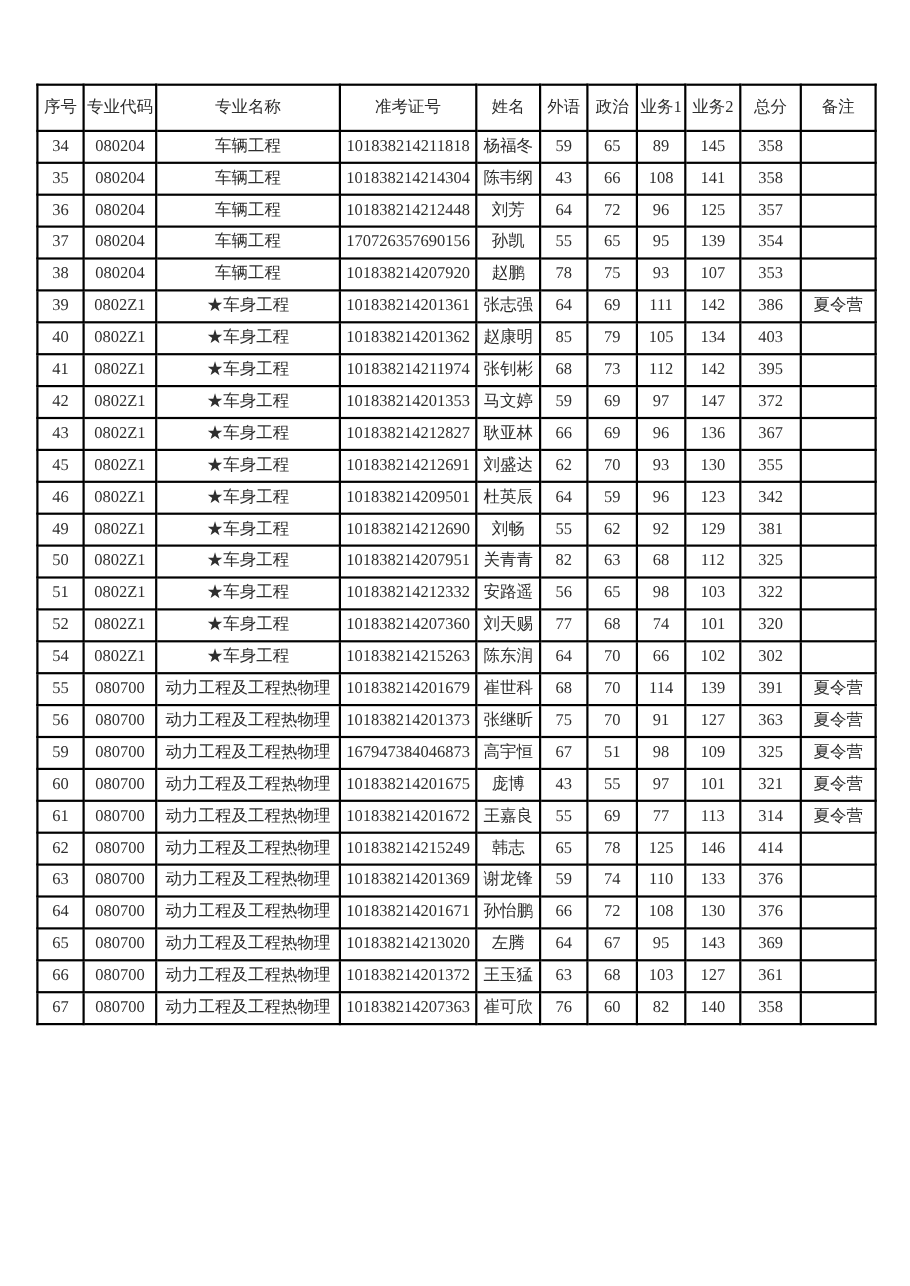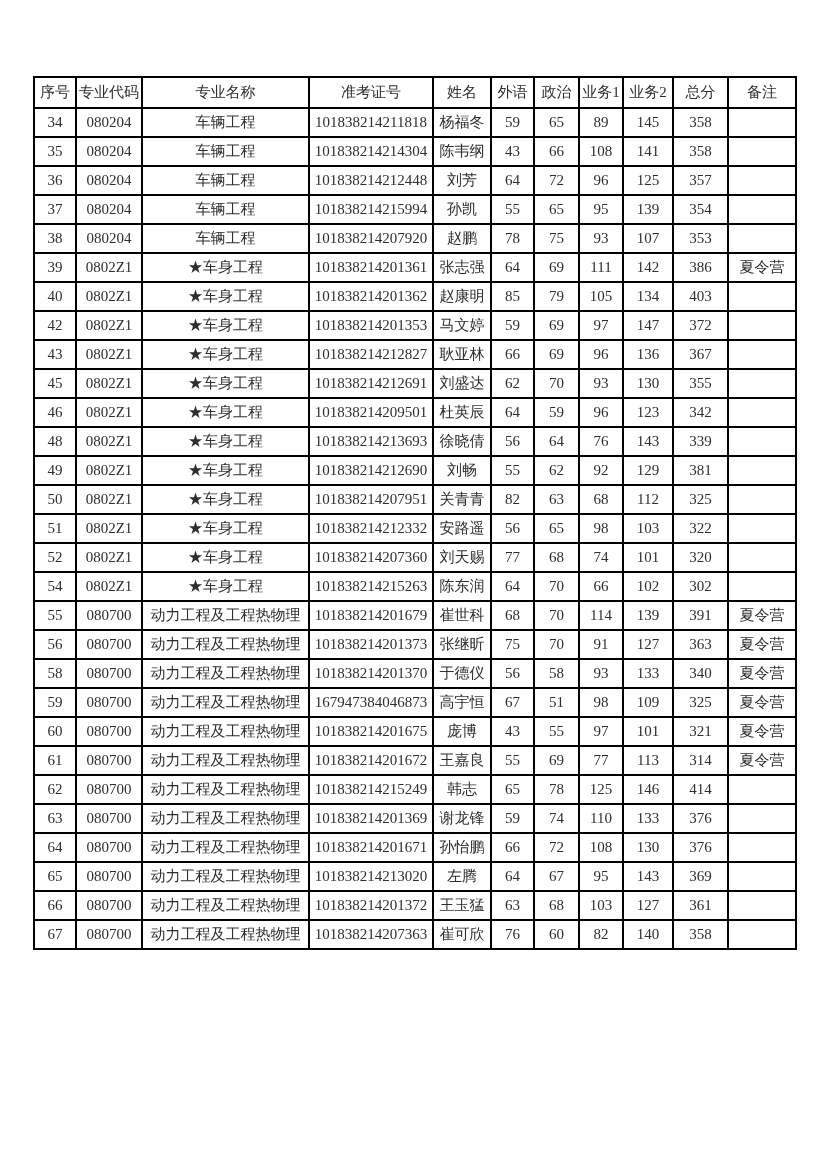--- a/index.html
+++ b/index.html
@@ -34,21 +34,21 @@
     border: 2px solid #000000;
     text-align: center;
     vertical-align: middle;
     font-weight: normal;
     font-size: 15px;
     line-height: 1;
     padding: 0;
     white-space: nowrap;
     overflow: hidden;
   }
-  table.score-table thead tr { height: 31px; }
+  table.score-table thead tr { height: 42px; }
   table.score-table tbody tr { height: 29px; }
   
   col.c-seq      { width: 42px;  }
   col.c-code     { width: 66px;  }
   col.c-major    { width: 167px; }
   col.c-ticket   { width: 124px; }
   col.c-name     { width: 58px;  }
   col.c-foreign  { width: 43px;  }
   col.c-politics { width: 45px;  }
   col.c-sub1     { width: 44px;  }
@@ -126,21 +126,21 @@
           <td>72</td>
           <td>96</td>
           <td>125</td>
           <td>357</td>
           <td></td>
         </tr>
         <tr>
           <td>37</td>
           <td>080204</td>
           <td>车辆工程</td>
-          <td>101838214215994</td>
+          <td>170726357690156</td>
           <td>孙凯</td>
           <td>55</td>
           <td>65</td>
           <td>95</td>
           <td>139</td>
           <td>354</td>
           <td></td>
         </tr>
         <tr>
           <td>38</td>
@@ -175,20 +175,33 @@
           <td>101838214201362</td>
           <td>赵康明</td>
           <td>85</td>
           <td>79</td>
           <td>105</td>
           <td>134</td>
           <td>403</td>
           <td></td>
         </tr>
         <tr>
+          <td>41</td>
+          <td>0802Z1</td>
+          <td>★车身工程</td>
+          <td>101838214211974</td>
+          <td>张钊彬</td>
+          <td>68</td>
+          <td>73</td>
+          <td>112</td>
+          <td>142</td>
+          <td>395</td>
+          <td></td>
+        </tr>
+        <tr>
           <td>42</td>
           <td>0802Z1</td>
           <td>★车身工程</td>
           <td>101838214201353</td>
           <td>马文婷</td>
           <td>59</td>
           <td>69</td>
           <td>97</td>
           <td>147</td>
           <td>372</td>
@@ -227,33 +240,20 @@
           <td>101838214209501</td>
           <td>杜英辰</td>
           <td>64</td>
           <td>59</td>
           <td>96</td>
           <td>123</td>
           <td>342</td>
           <td></td>
         </tr>
         <tr>
-          <td>48</td>
-          <td>0802Z1</td>
-          <td>★车身工程</td>
-          <td>101838214213693</td>
-          <td>徐晓倩</td>
-          <td>56</td>
-          <td>64</td>
-          <td>76</td>
-          <td>143</td>
-          <td>339</td>
-          <td></td>
-        </tr>
-        <tr>
           <td>49</td>
           <td>0802Z1</td>
           <td>★车身工程</td>
           <td>101838214212690</td>
           <td>刘畅</td>
           <td>55</td>
           <td>62</td>
           <td>92</td>
           <td>129</td>
           <td>381</td>
@@ -331,33 +331,20 @@
           <td>101838214201373</td>
           <td>张继昕</td>
           <td>75</td>
           <td>70</td>
           <td>91</td>
           <td>127</td>
           <td>363</td>
           <td>夏令营</td>
         </tr>
         <tr>
-          <td>58</td>
-          <td>080700</td>
-          <td>动力工程及工程热物理</td>
-          <td>101838214201370</td>
-          <td>于德仪</td>
-          <td>56</td>
-          <td>58</td>
-          <td>93</td>
-          <td>133</td>
-          <td>340</td>
-          <td>夏令营</td>
-        </tr>
-        <tr>
           <td>59</td>
           <td>080700</td>
           <td>动力工程及工程热物理</td>
           <td>167947384046873</td>
           <td>高宇恒</td>
           <td>67</td>
           <td>51</td>
           <td>98</td>
           <td>109</td>
           <td>325</td>

